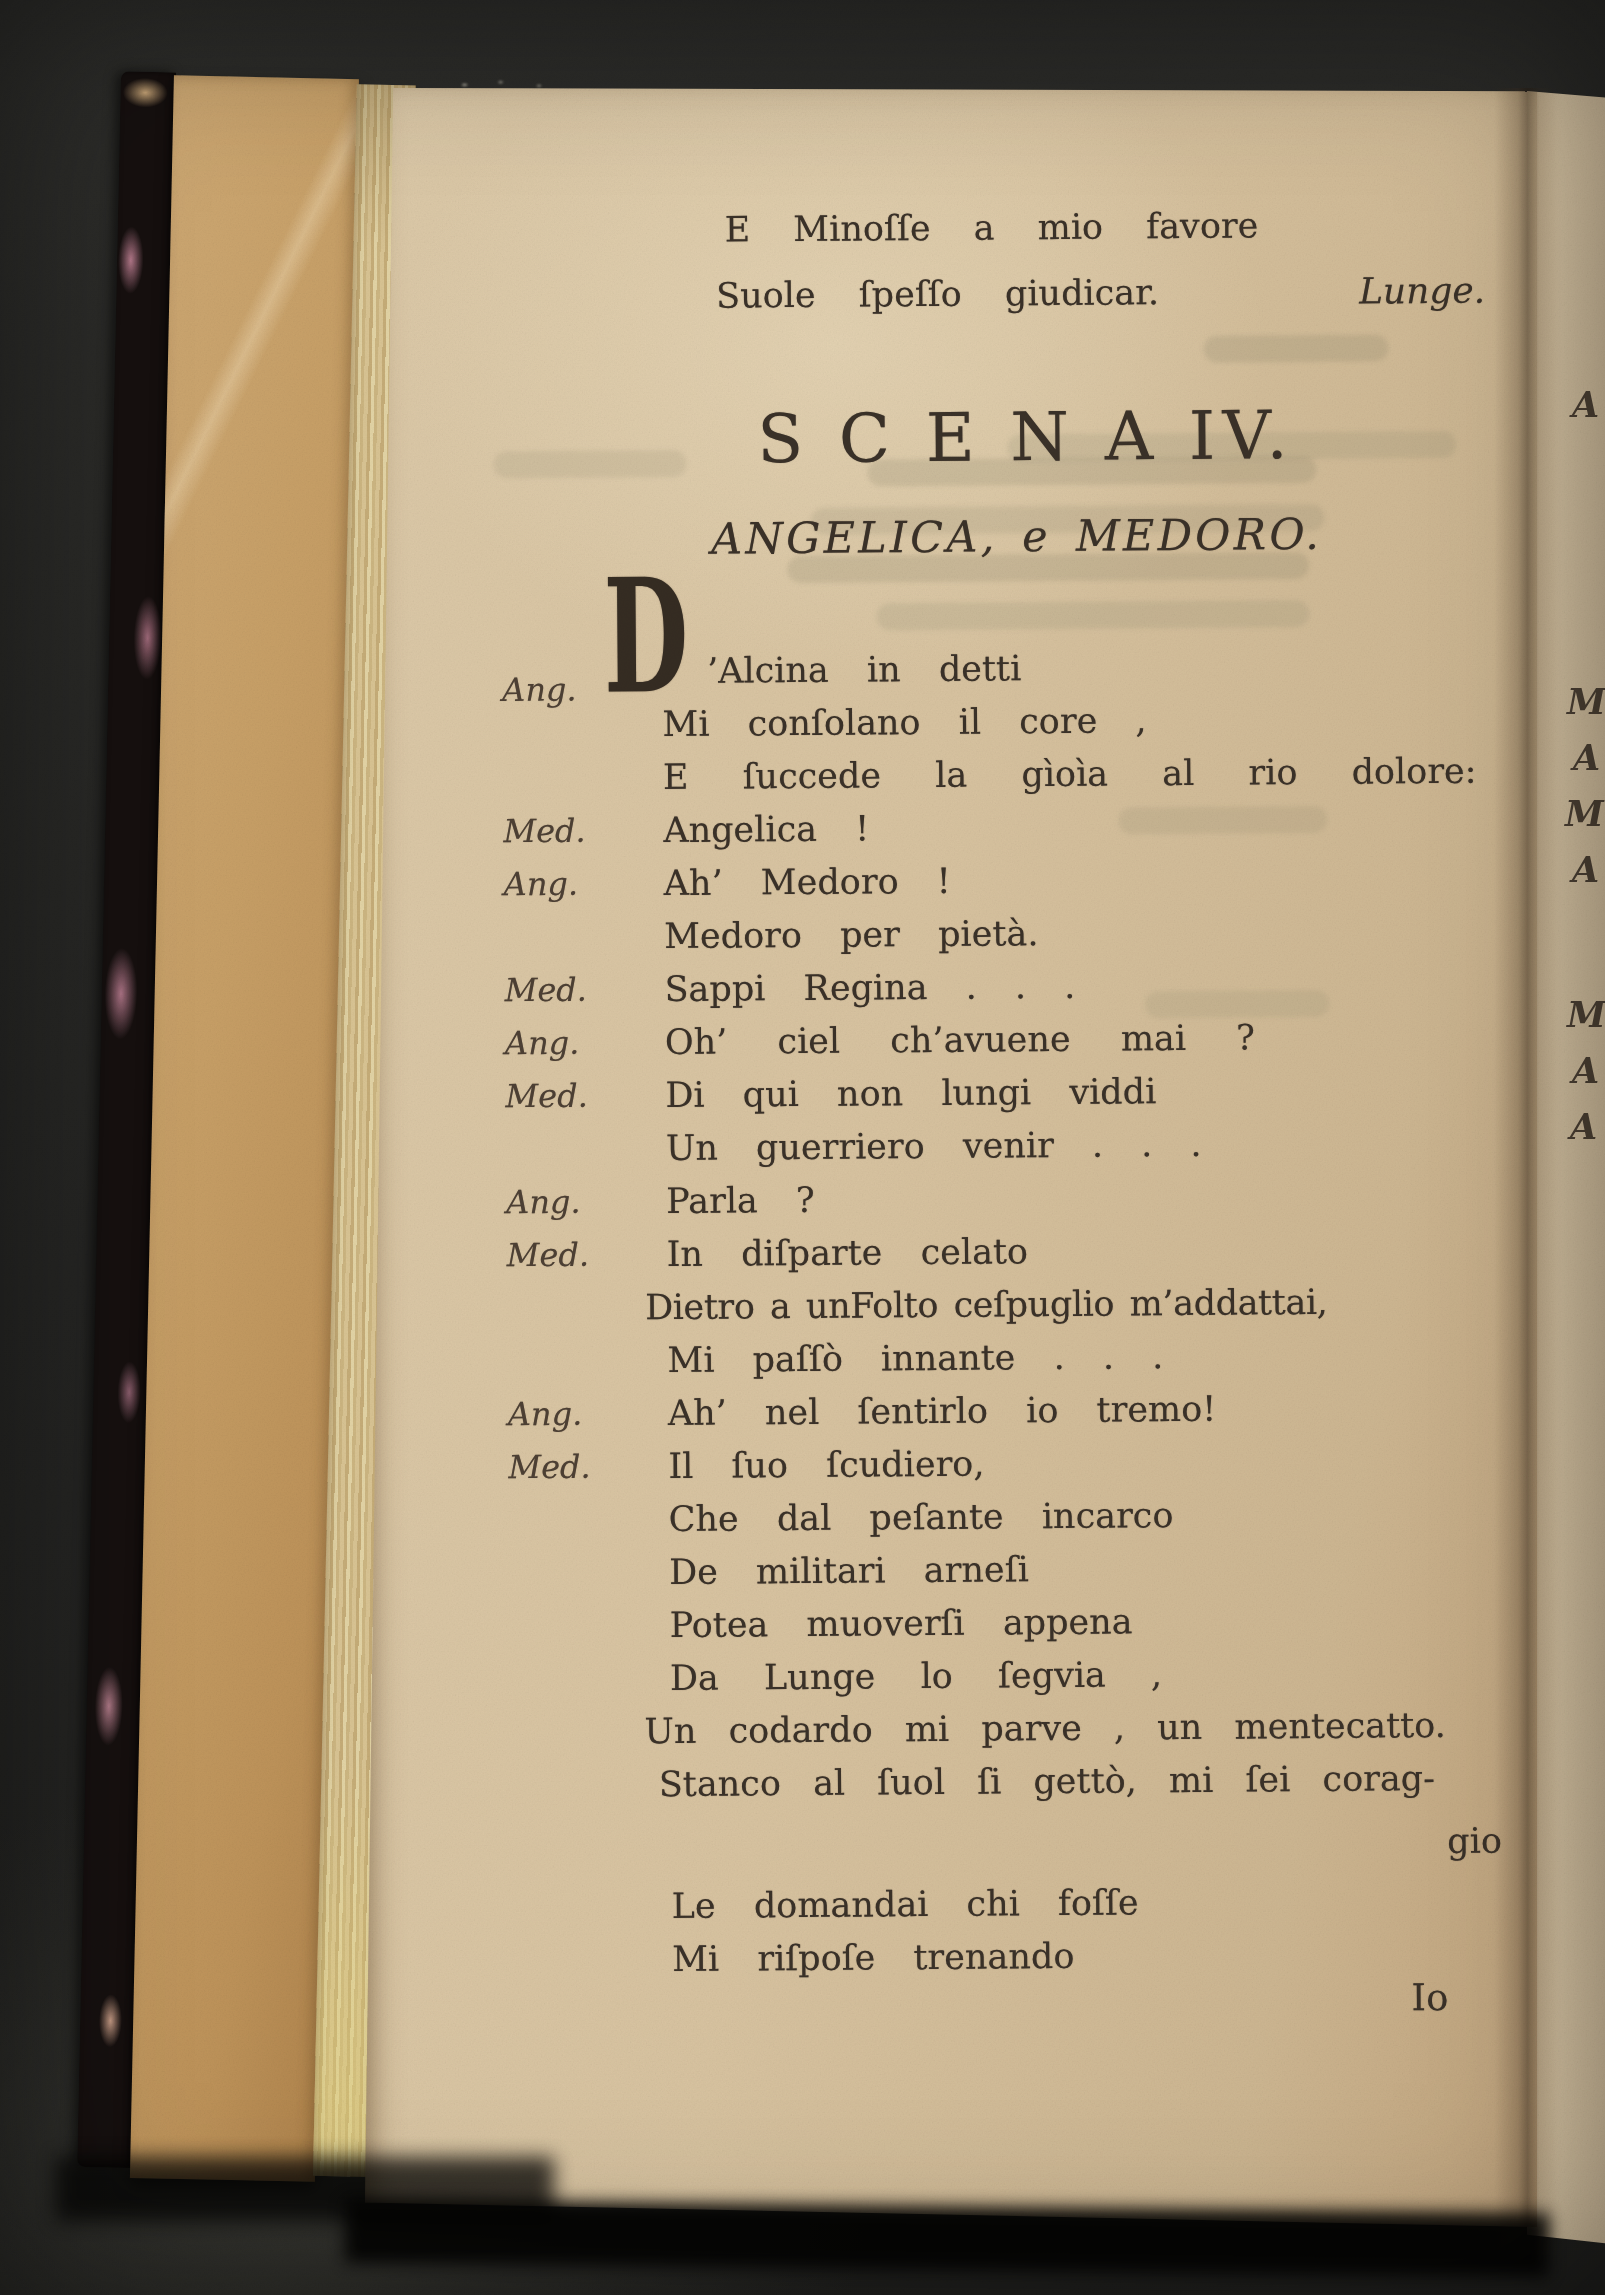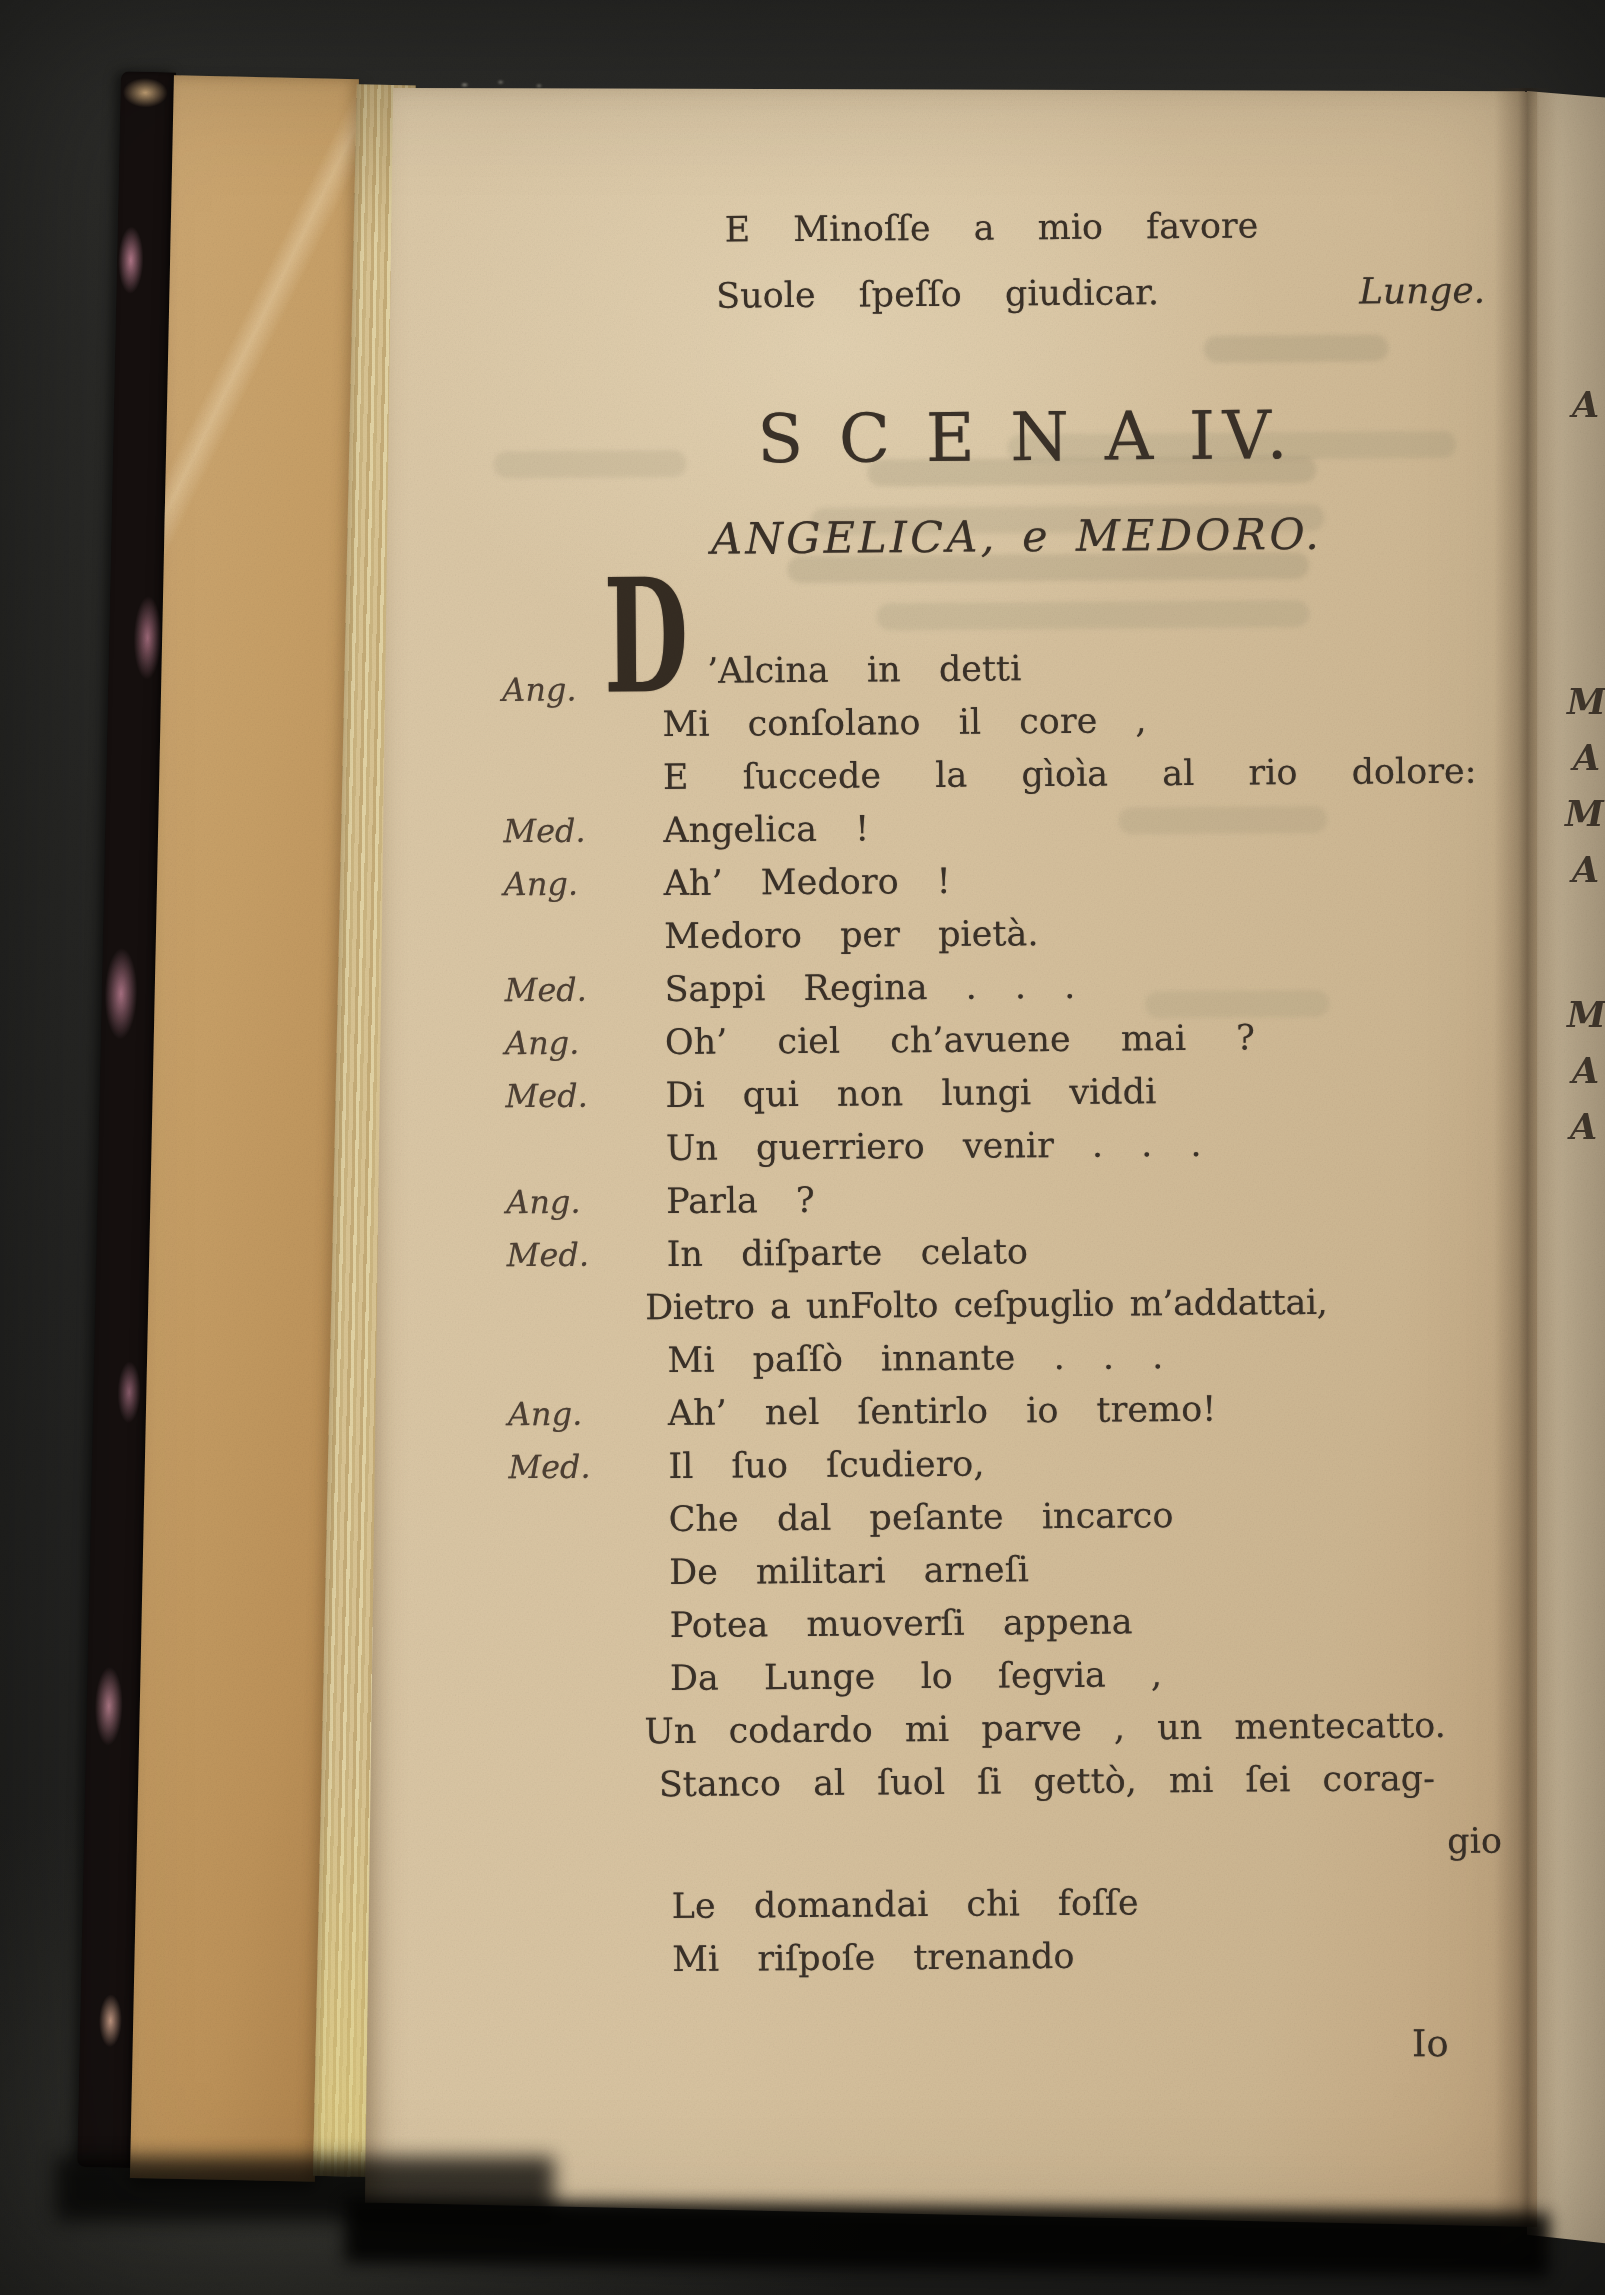--- a/index.html
+++ b/index.html
@@ -94,21 +94,21 @@
   .dline:nth-of-type(1) .speaker{transform:translateY(17.7px);}
   .dline:nth-of-type(3) .text{word-spacing:43px;}
   .dline:nth-of-type(8) .text{word-spacing:39px;}
   .dline:nth-of-type(13) .text{left:273px; word-spacing:4.8px; letter-spacing:-0.4px;}
   .dline:nth-of-type(20) .text{word-spacing:34px;}
   .dline:nth-of-type(21) .text{left:269px; word-spacing:21px;}
   .dline:nth-of-type(22) .text{left:283px; word-spacing:21px;}
   .dline:nth-of-type(23){margin-top:9.6px;}
   .dline:nth-of-type(23) .text{left:1071px;}
   .dline:nth-of-type(24){margin-top:6.4px;}
-  .catchword{position:absolute; left:1034px; top:1938px; font-size:37px;}
+  .catchword{position:absolute; left:1034px; top:1892px; font-size:37px;}
   
   .ghost{position:absolute; height:27px; border-radius:14.4px; background:rgba(104,108,82,0.16); filter:blur(2.4px);}
   .g1{left:839px; top:250px; width:185px;}
   .g2{left:642px;  top:347px; width:449px; background:rgba(104,108,82,0.13);}
   .g3{left:128px;  top:360px; width:193px; background:rgba(104,108,82,0.12);}
   .g4{left:502px;  top:371px; width:449px;}
   .g5{left:445px;  top:419px; width:514px; background:rgba(104,108,82,0.14);}
   .g6{left:421px;  top:467px; width:522px;}
   .g7{left:510px;  top:515px; width:433px; background:rgba(104,108,82,0.13);}
   .g8{left:750px;  top:721px; width:209px; background:rgba(104,108,82,0.12);}

